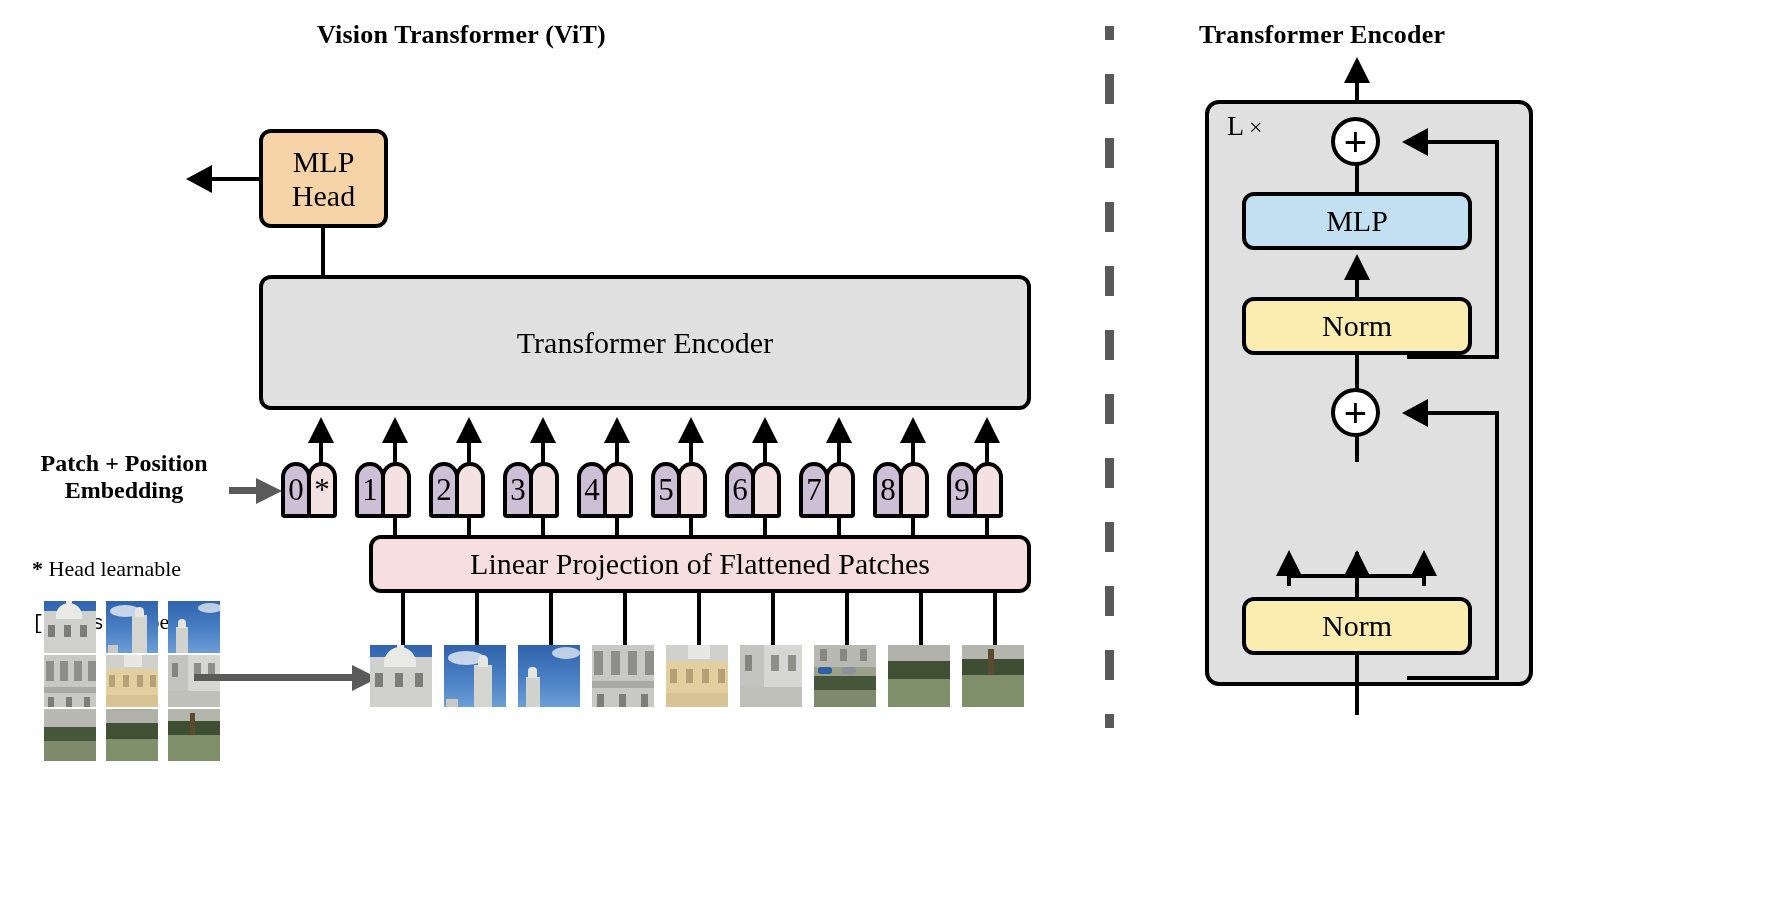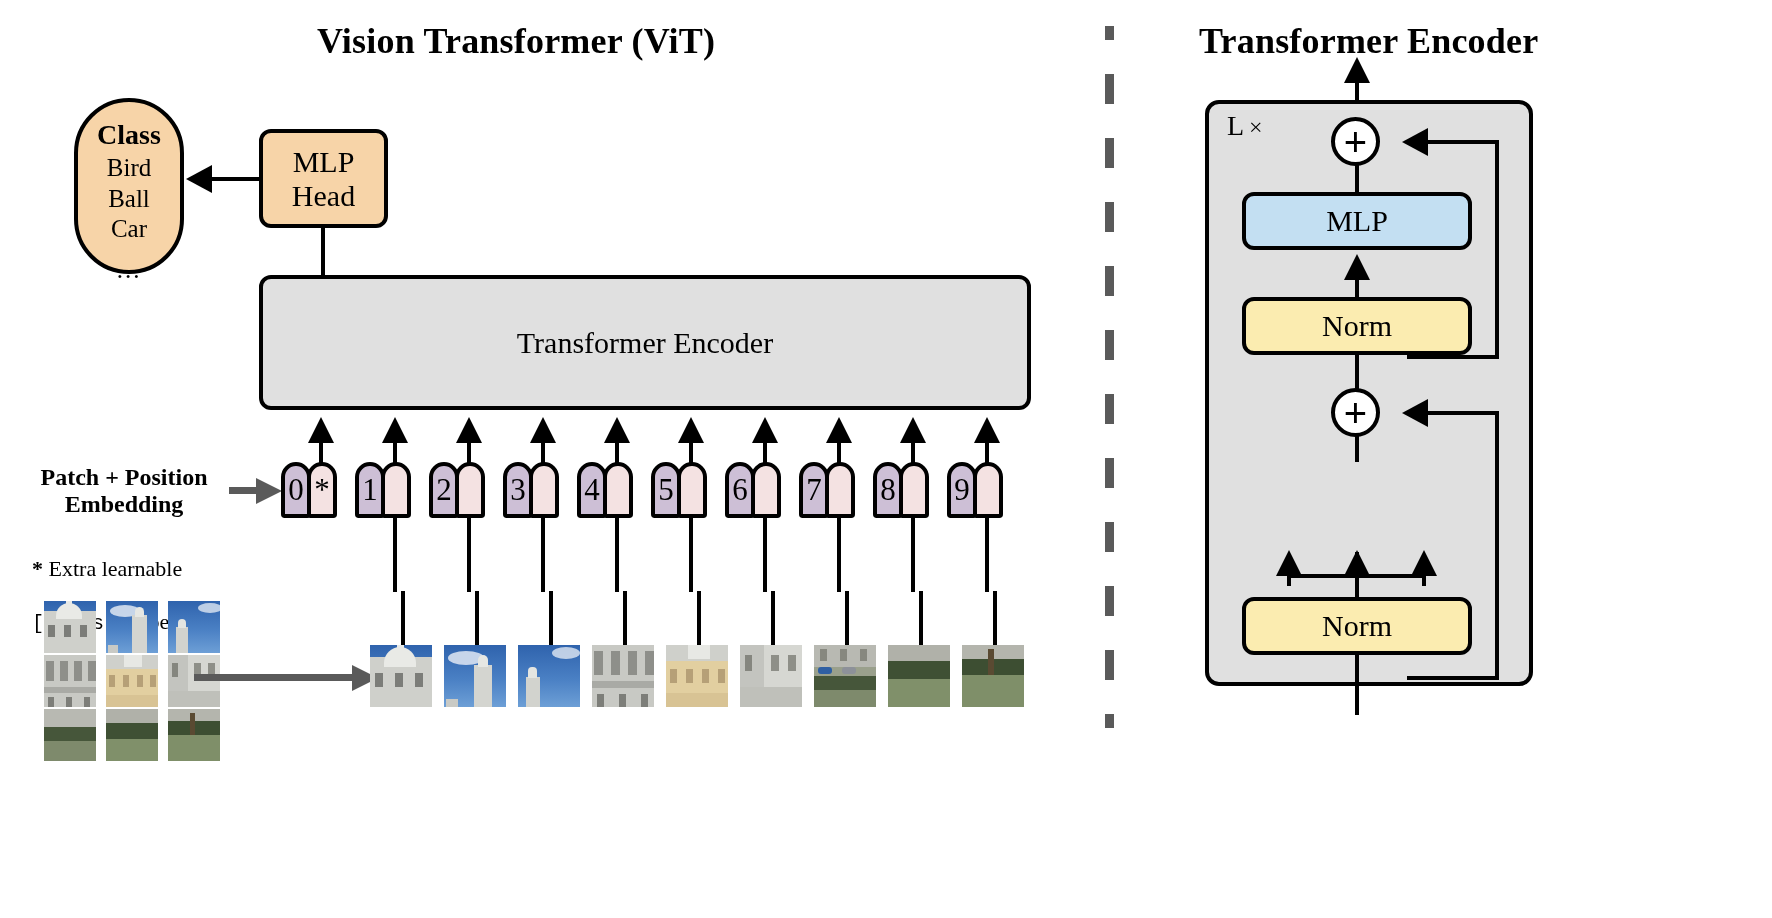--- a/index.html
+++ b/index.html
@@ -16,21 +16,21 @@
     width: 1772px;
     height: 918px;
     overflow: hidden;
     background: #ffffff;
   }
   .abs { position: absolute; }
 
   
   .title {
     font-weight: bold;
-    font-size: 36px;
+    font-size: 26px;
     letter-spacing: 0.2px;
     white-space: nowrap;
   }
 
   
   .box {
     box-sizing: border-box;
     border: 4px solid #000;
     border-radius: 12px;
     display: flex;
@@ -163,27 +163,20 @@
   }
   .Lx .x { font-size: 24px; }
 </style>
 </head>
 <body>
 
 <div id="root">
 
   <div class="abs title" style="left:317px; top:20px;">Vision Transformer (ViT)</div>
 
-  <div class="abs" id="class-pill" style="left:74px; top:98px; width:110px; height:176px;">
-    <div class="hdr">Class</div>
-    <div>Bird</div>
-    <div>Ball</div>
-    <div>Car</div>
-    <div class="dots">...</div>
-  </div>
 
   <div class="abs hline" style="left:212px; top:177px; width:48px;"></div>
   <div class="abs arr-left" style="left:186px; top:165px;"></div>
 
   <div class="abs box c-orange" style="left:259px; top:129px; width:129px; height:99px; flex-direction:column;">
     <div style="white-space:pre-line;">MLP
 Head</div>
   </div>
 
   <div class="abs vline" style="left:321px; top:228px; height:50px;"></div>
@@ -218,21 +211,21 @@
     <div class="abs vline" style="left:837px; top:440px; height:68px;"></div>
     <div class="abs arr-up" style="left:826px; top:417px;"></div>
 
     <div class="abs vline" style="left:911px; top:440px; height:68px;"></div>
     <div class="abs arr-up" style="left:900px; top:417px;"></div>
 
     <div class="abs vline" style="left:985px; top:440px; height:68px;"></div>
     <div class="abs arr-up" style="left:974px; top:417px;"></div>
   </div>
 
-  <div class="abs lbl" style="left:26px; top:464px; width:196px;">Patch + Position
+  <div class="abs lbl" style="left:26px; top:450px; width:196px;">Patch + Position
 Embedding</div>
   <div class="abs grey-line" style="left:229px; top:487px; width:29px;"></div>
   <div class="abs arr-left-grey" style="left:256px; top:478px;"></div>
 
   <div class="tok" style="left:281px; top:462px;">
     <div class="half left">0</div>
     <div class="half right star">*</div>
   </div>
   <div class="tok" style="left:355px; top:462px;">
     <div class="half left">1</div>
@@ -265,36 +258,39 @@
   <div class="tok" style="left:873px; top:462px;">
     <div class="half left">8</div>
     <div class="half right"></div>
   </div>
   <div class="tok" style="left:947px; top:462px;">
     <div class="half left">9</div>
     <div class="half right"></div>
   </div>
 
   <div class="abs note" style="left:32px; top:530px; width:260px;">
-    <span style="font-weight:bold;">*</span><span> Extra learnable</span><br>
+    <span style="font-weight:bold;">*</span><span> Head learnable</span><br>
     <span class="mono">[class]</span><span> embedding</span>
   </div>
 
   <div class="abs">
     <div class="abs vline" style="left:393px; top:518px; height:74px;"></div>
     <div class="abs vline" style="left:467px; top:518px; height:74px;"></div>
     <div class="abs vline" style="left:541px; top:518px; height:74px;"></div>
     <div class="abs vline" style="left:615px; top:518px; height:74px;"></div>
     <div class="abs vline" style="left:689px; top:518px; height:74px;"></div>
     <div class="abs vline" style="left:763px; top:518px; height:74px;"></div>
     <div class="abs vline" style="left:837px; top:518px; height:74px;"></div>
     <div class="abs vline" style="left:911px; top:518px; height:74px;"></div>
     <div class="abs vline" style="left:985px; top:518px; height:74px;"></div>
   </div>
 
+  <div class="abs box c-pink" style="left:369px; top:535px; width:662px; height:58px;">
+    <div>Linear Projection of Flattened Patches</div>
+  </div>
 
   <div class="abs">
     <div class="abs vline" style="left:401px; top:591px; height:56px;"></div>
     <div class="abs vline" style="left:475px; top:591px; height:56px;"></div>
     <div class="abs vline" style="left:549px; top:591px; height:56px;"></div>
     <div class="abs vline" style="left:623px; top:591px; height:56px;"></div>
     <div class="abs vline" style="left:697px; top:591px; height:56px;"></div>
     <div class="abs vline" style="left:771px; top:591px; height:56px;"></div>
     <div class="abs vline" style="left:845px; top:591px; height:56px;"></div>
     <div class="abs vline" style="left:919px; top:591px; height:56px;"></div>

